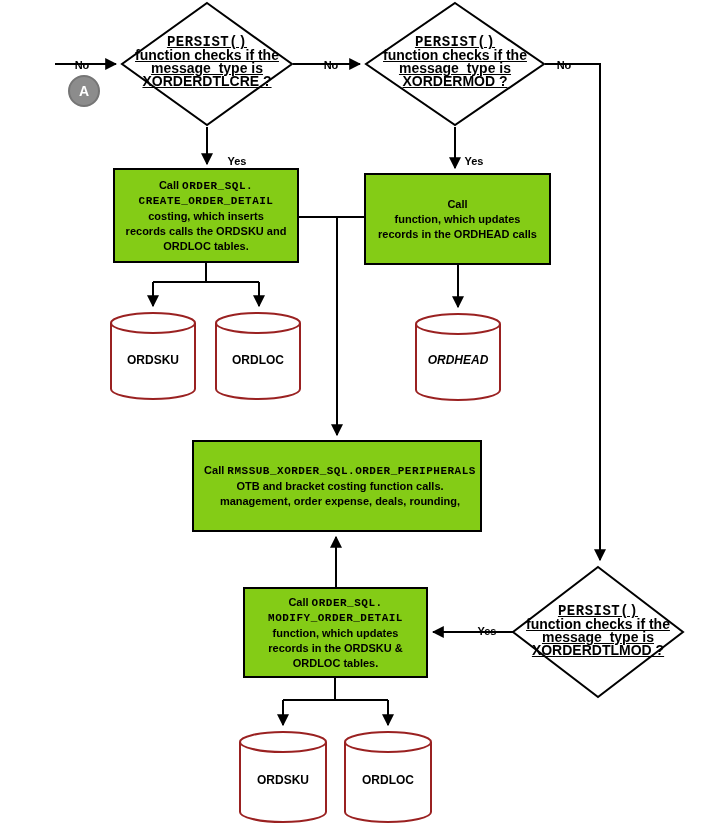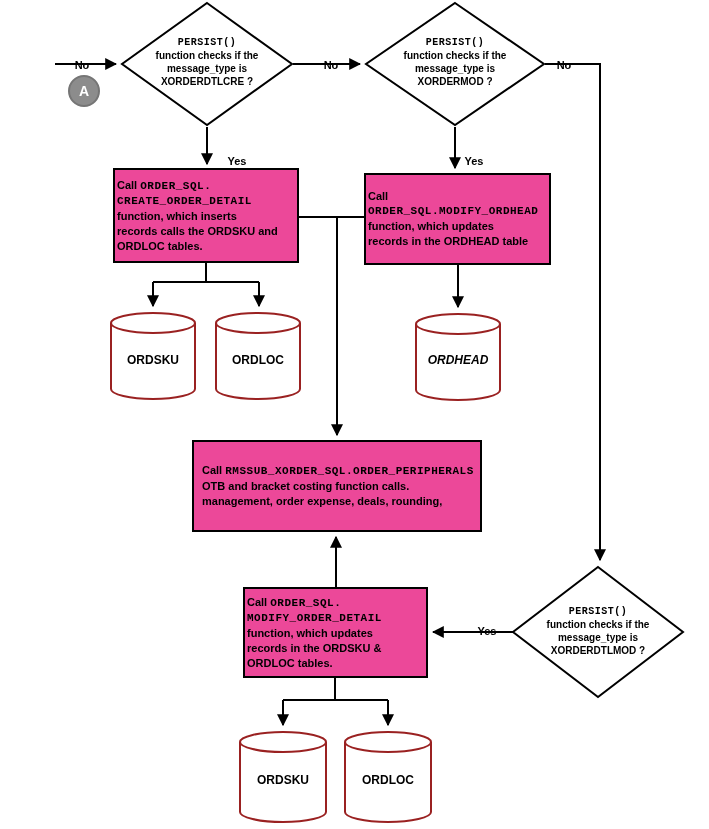--- a/index.html
+++ b/index.html
@@ -4,25 +4,25 @@
 <style>
   html,body{margin:0;padding:0;background:#ffffff;}
   #canvas{
     position:relative;width:709px;height:829px;background:#ffffff;
     font-family:"Liberation Sans","DejaVu Sans",sans-serif;color:#000;
     overflow:hidden;
   }
   #wires{position:absolute;left:0;top:0;width:709px;height:829px;}
   .mono{font-family:"Liberation Mono","DejaVu Sans Mono",monospace;font-weight:bold;letter-spacing:0.5px;}
   .procbox{
-    position:absolute;box-sizing:border-box;border:2px solid #000;background:#ec4899;
-    display:flex;flex-direction:column;justify-content:center;align-items:flex-start;
+    position:absolute;box-sizing:border-box;border:2px solid #000;background:#84cc16;
+    display:flex;flex-direction:column;justify-content:center;align-items:center;
     font-size:11px;font-weight:bold;line-height:15px;text-align:center;padding:2px;
   }
-  .dmdtxt{position:absolute;text-align:center;font-weight:bold;font-size:10px;line-height:13px;}
+  .dmdtxt{position:absolute;text-align:center;font-weight:bold;font-size:14px;line-height:13px;text-decoration:underline;}
   .dblabel{position:absolute;font-weight:bold;font-size:12px;text-align:left;transform:translate(-50%,-50%);}
   .edgelabel{position:absolute;font-weight:bold;font-size:11px;transform:translate(-50%,-50%);margin-top:16px;}
   #connector-a{
     position:absolute;left:68px;top:75px;width:32px;height:32px;border-radius:50%;
     background:#8c8c8c;border:2px solid #757575;box-sizing:border-box;
     display:flex;align-items:center;justify-content:center;
     color:#fff;font-weight:bold;font-size:14px;
   }
 </style>
 </head>
@@ -109,30 +109,29 @@
   <div class="dmdtxt" style="left:518px;top:605px;width:160px;">
     <div class="mono">PERSIST()</div>
     <div>function checks if the</div>
     <div>message_type is</div>
     <div>XORDERDTLMOD ?</div>
   </div>
 
   <div class="procbox" style="left:113px;top:168px;width:186px;height:95px;">
     <div><span>Call </span><span class="mono">ORDER_SQL.</span></div>
     <div class="mono">CREATE_ORDER_DETAIL</div>
-    <div>function, which inserts</div>
+    <div>costing, which inserts</div>
     <div>records calls the ORDSKU and</div>
     <div>ORDLOC tables.</div>
   </div>
 
   <div class="procbox" style="left:364px;top:173px;width:187px;height:92px;">
     <div>Call</div>
-    <div class="mono">ORDER_SQL.MODIFY_ORDHEAD</div>
     <div>function, which updates</div>
-    <div>records in the ORDHEAD table</div>
+    <div>records in the ORDHEAD calls</div>
   </div>
 
   <div class="procbox" style="left:192px;top:440px;width:290px;height:92px;padding-left:8px;">
     <div><span>Call </span><span class="mono">RMSSUB_XORDER_SQL.ORDER_PERIPHERALS</span></div>
     <div>OTB and bracket costing function calls.</div>
     <div>management, order expense, deals, rounding,</div>
   </div>
 
   <div class="procbox" style="left:243px;top:587px;width:185px;height:91px;">
     <div><span>Call </span><span class="mono">ORDER_SQL.</span></div>

